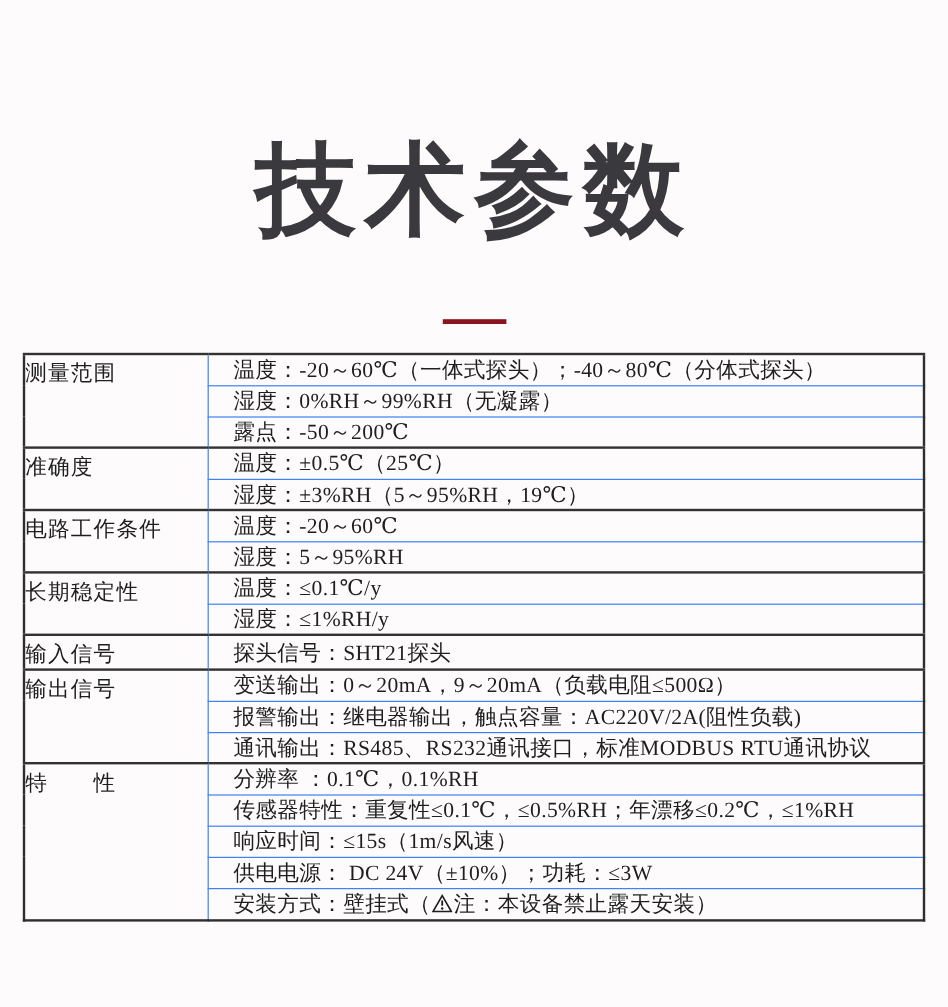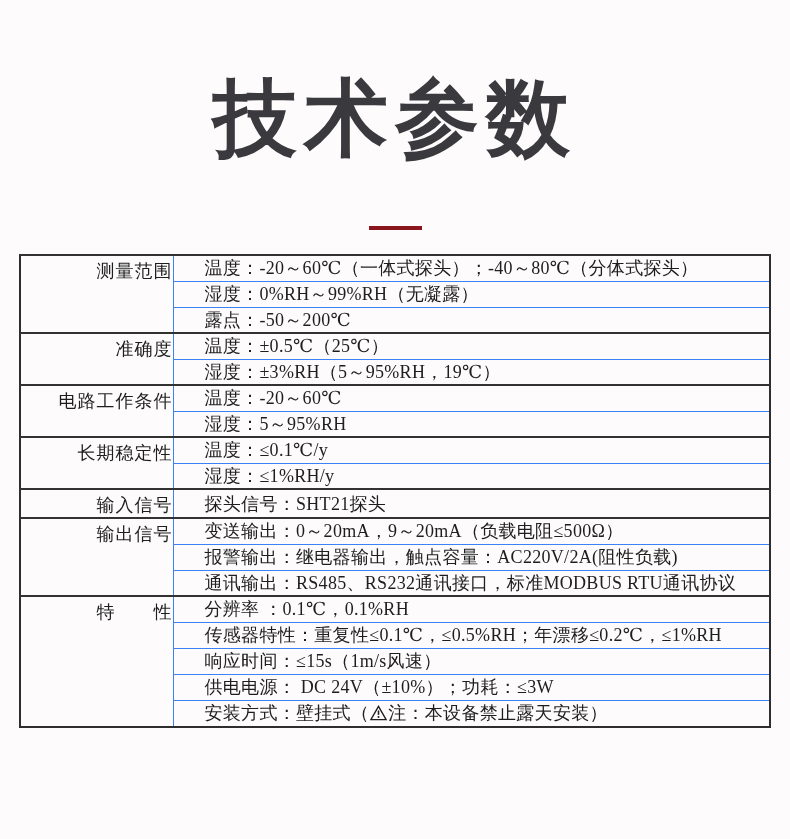--- a/index.html
+++ b/index.html
@@ -4,21 +4,21 @@
 <style>
   * { margin: 0; padding: 0; box-sizing: border-box; }
   html, body {
     width: 790px;
     height: 839px;
     background: #fdfbfb;
     font-family: "Liberation Serif", "DejaVu Serif", serif;
     overflow: hidden;
   }
   .page-title {
-    margin-top: 74px;
+    margin-top: 114px;
     text-align: center;
     font-family: "Liberation Sans", "DejaVu Sans", sans-serif;
     font-size: 84px;
     font-weight: 900;
     letter-spacing: 7px;
     color: #3a393d;
     line-height: 1.05;
   }
   .title-divider {
     width: 53px;
@@ -37,28 +37,28 @@
     border: 1px solid #3b82f6;
     height: 26px;
     font-size: 18px;
     color: #1e1e1e;
     white-space: nowrap;
     overflow: hidden;
   }
   tr.gs td { border-top: 2px solid #323232; }
   td.group-label {
     width: 153px;
-    text-align: right;
+    text-align: left;
     vertical-align: top;
     padding-top: 3px;
     letter-spacing: 1px;
     margin-left: 16px;
   }
   td.spec-value {
-    padding-left: 31px;
+    padding-left: 21px;
     letter-spacing: 0.3px;
   }
   .warn {
     display: inline-block;
     vertical-align: -2px;
     margin: 0 1px;
   }
 </style>
 </head>
 <body>

